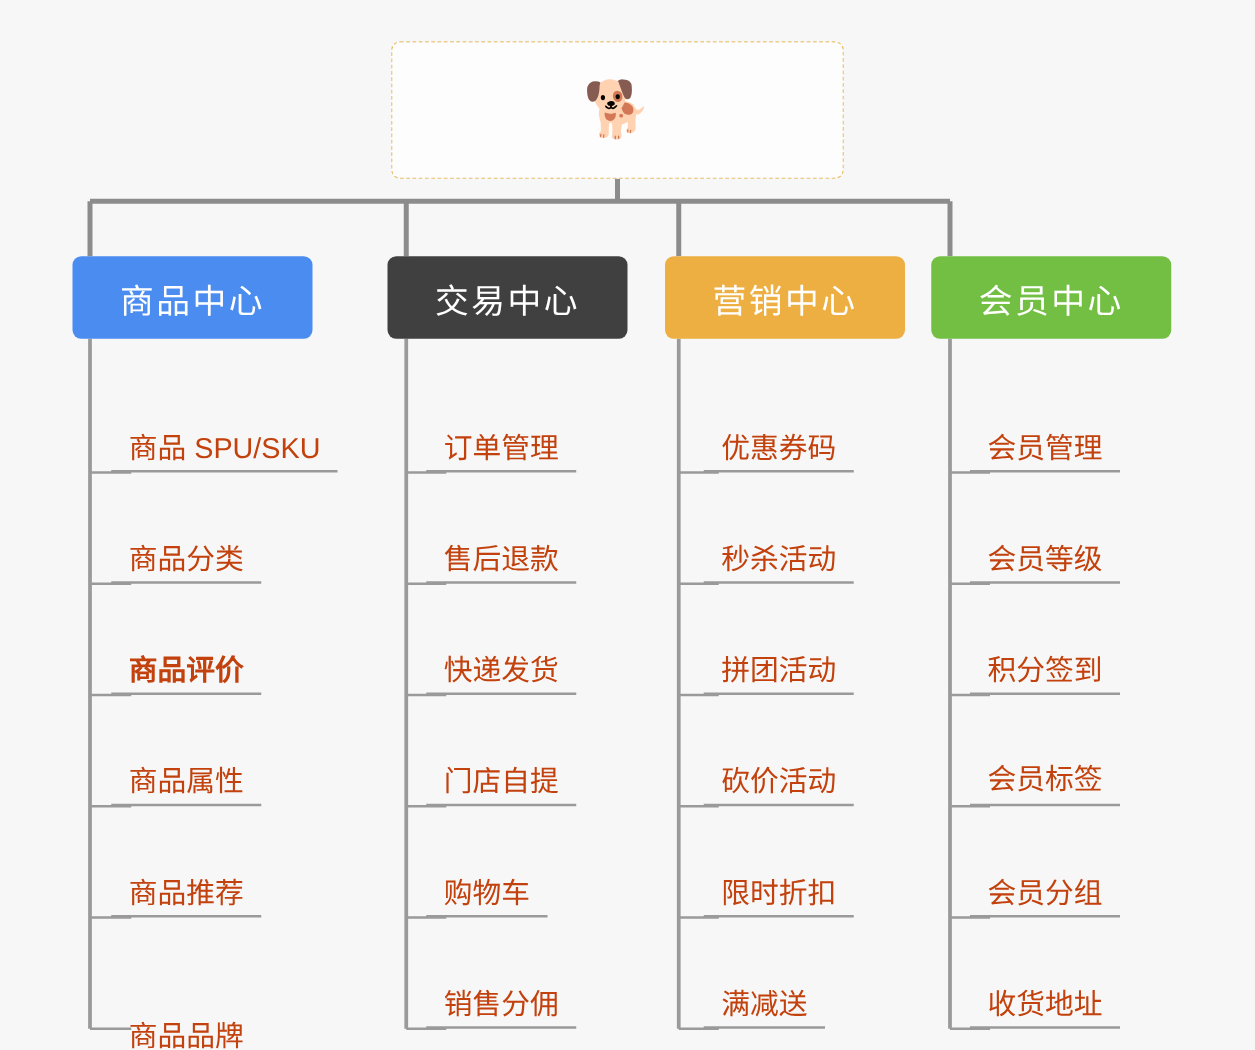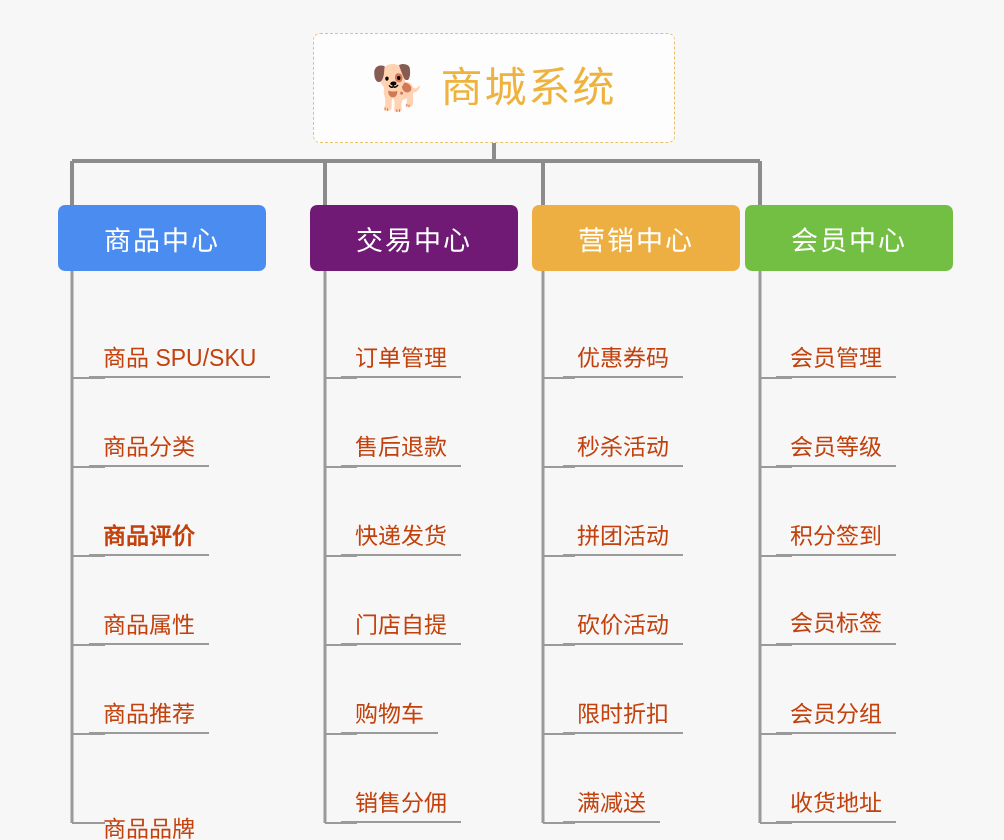--- a/index.html
+++ b/index.html
@@ -60,21 +60,21 @@
     white-space: nowrap;
     line-height: 1;
   }
 
   
   .branch {
     position: absolute;
     top: 205px;
   }
   .branch-header {
-    width: 208px;
+    width: 192px;
     height: 66px;
     border-radius: 7px;
     display: flex;
     align-items: center;
     justify-content: center;
     color: #ffffff;
     font-size: 27px;
     letter-spacing: 2px;
     box-sizing: border-box;
   }
@@ -140,21 +140,20 @@
         <line x1="760" y1="467" x2="792" y2="467" stroke="#9a9a9a" stroke-width="2"></line>
         <line x1="760" y1="556" x2="792" y2="556" stroke="#9a9a9a" stroke-width="2"></line>
         <line x1="760" y1="645" x2="792" y2="645" stroke="#9a9a9a" stroke-width="2"></line>
         <line x1="760" y1="734" x2="792" y2="734" stroke="#9a9a9a" stroke-width="2"></line>
         <line x1="760" y1="823" x2="792" y2="823" stroke="#9a9a9a" stroke-width="2"></line>
       </g>
   </svg>
 
   <div class="root-node">
     <span class="root-emoji">🐕</span>
-    <span class="root-title">商城系统</span>
   </div>
 
   <div id="branch-container">
       <div class="branch" style="left: 58px;">
         <div class="branch-header" style="background: rgb(74, 140, 240);">
           <span>商品中心</span>
         </div>
         <div class="leaf-list">
           <div class="leaf-item" style="top: 32px;">
             <span class="leaf-label">商品 SPU/SKU</span>
@@ -170,21 +169,21 @@
           </div>
           <div class="leaf-item" style="top: 388px; justify-content: center;">
             <span class="leaf-label">商品推荐</span>
           </div>
           <div class="leaf-item" style="top: 503px;">
             <span class="leaf-label">商品品牌</span>
           </div>
         </div>
       </div>
       <div class="branch" style="left: 310px;">
-        <div class="branch-header" style="background: #701a75;">
+        <div class="branch-header" style="background: #404040;">
           <span>交易中心</span>
         </div>
         <div class="leaf-list">
           <div class="leaf-item" style="top: 32px;">
             <span class="leaf-label">订单管理</span>
           </div>
           <div class="leaf-item" style="top: 121px;">
             <span class="leaf-label">售后退款</span>
           </div>
           <div class="leaf-item" style="top: 210px;">

